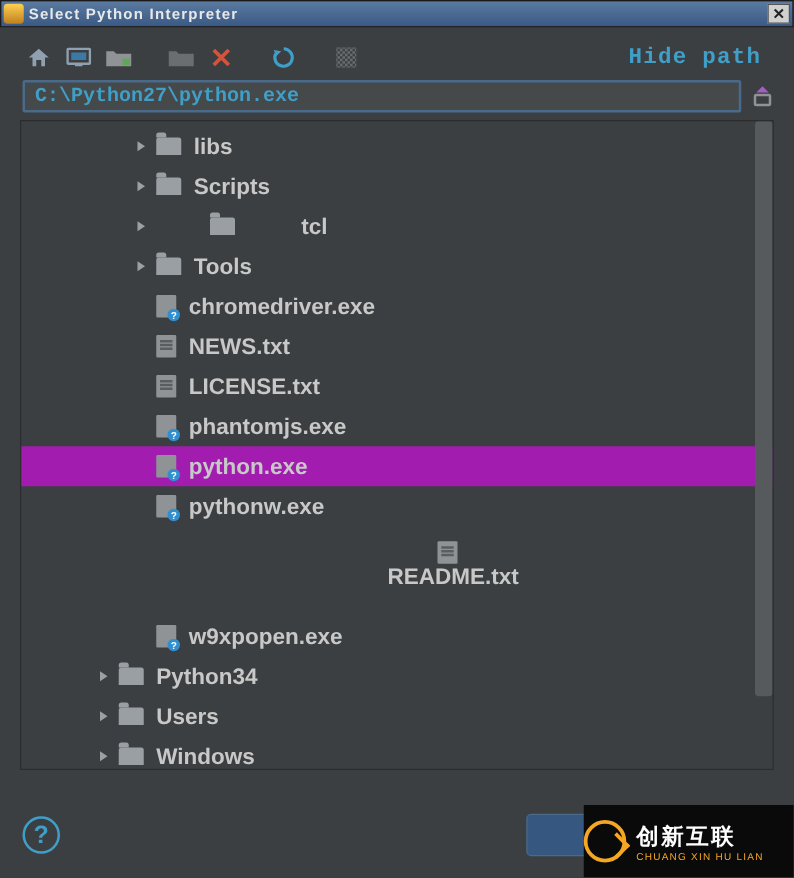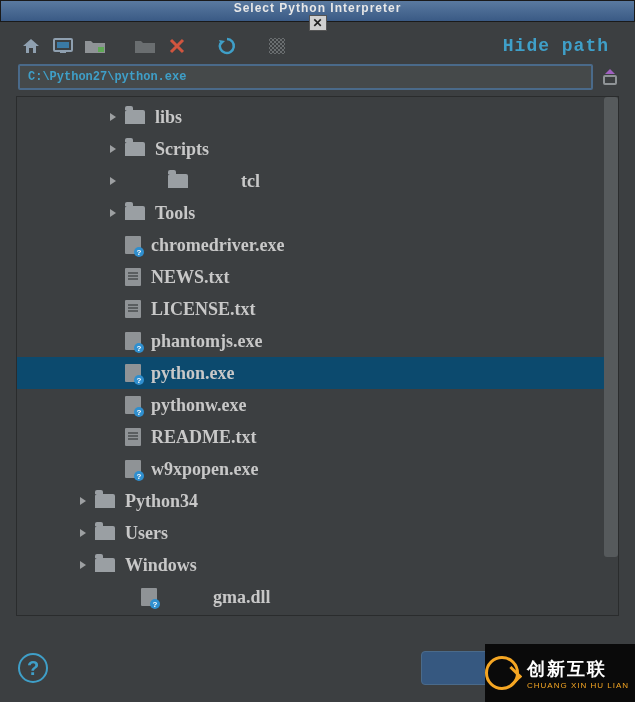--- a/index.html
+++ b/index.html
@@ -1,47 +1,47 @@
 <!DOCTYPE html>
 <html><head>
 <meta charset="utf-8">
 <style>
   * { box-sizing: border-box; margin: 0; padding: 0; }
   body { width: 635px; height: 702px; background: #3c3f41; font-family: "Courier New", monospace; font-size: 14px; color: #bbbbbb; overflow: hidden; position: relative; }
-  .titlebar { height: 22px; background: linear-gradient(#5a7aa0, #3a5a85); display: flex; align-items: center; padding: 0 2px; border: 1px solid #1a1a1a; flex-direction: column; }
+  .titlebar { height: 22px; background: linear-gradient(#5a7aa0, #3a5a85); display: flex; align-items: center; padding: 0 2px; border: 1px solid #1a1a1a; }
   .titlebar-icon { width: 16px; height: 16px; background: linear-gradient(#ffd050,#c08020); border-radius: 3px; margin-right: 4px; }
   .titlebar-text { color: #e8e8e8; font-family: Tahoma, sans-serif; font-size: 12px; font-weight: bold; letter-spacing: 1px; flex: 1; }
   .titlebar-close { width: 18px; height: 16px; background: #d0d0d0; border: 1px solid #555; display:flex; align-items:center; justify-content:center; font-family: Arial; font-size:12px; font-weight:bold; color:#222; }
   .outer { padding: 2px; background:#3c3f41; }
   .toolbar { display:flex; align-items:center; padding: 10px 16px 6px 16px; gap: 6px; justify-content: center; }
   .tbtn { width: 26px; height: 24px; display:flex; align-items:center; justify-content:center; }
   .spacer6 { width: 12px; }
   .hide-path { margin-left:auto; font-family: "Courier New", monospace; font-size: 18px; font-weight:bold; color:#3f9fc8; letter-spacing:1px; padding-right:8px; cursor:pointer; }
   .path-row { display:flex; align-items:center; padding: 0 14px 6px 16px; gap:8px; }
-  .path-input { flex:1; height:26px; background:#45494a; border:2px solid #4a6a8a; border-radius:2px; padding:0 8px; font-family:"Courier New",monospace; font-size:12px; font-weight:bold; color:#3f9fc8; outline:none; }
+  .path-input { flex:1; height:26px; background:#45494a; border:2px solid #4a6a8a; border-radius:2px; padding:0 8px; font-family:"Courier New",monospace; font-size:16px; font-weight:bold; color:#3f9fc8; outline:none; }
   .path-input::selection { background:#214283; }
   .hist-btn { width:18px; height:22px; }
   .tree-wrap { margin: 0 14px; border:1px solid #2a2c2d; background:#3c3f41; height:520px; overflow:hidden; position:relative; }
   .tree-scroll { width:14px; position:absolute; right:0; top:0; bottom:0; background:#3c3f41; }
   .tree-thumb { position:absolute; right:0; top:0; width:14px; height:460px; background:#565a5c; border-radius:3px; }
   .tree { padding-top:4px; }
-  .node { display:flex; align-items:center; height:32px; font-family:Liberation Serif, serif; font-size:18px; font-weight:bold; color:#c8c8c8; white-space:nowrap; }
-  .node.selected { background:#0c4a6e; }
+  .node { display:flex; align-items:center; height:32px; font-family:Liberation Sans, sans-serif; font-size:18px; font-weight:bold; color:#c8c8c8; white-space:nowrap; }
+  .node.selected { background:#a21caf; }
   .arrow { width:12px; height:12px; margin-right:6px; display:flex; align-items:center; justify-content:center; flex-shrink:0;}
   .folder-icon { width:20px; height:14px; background:#9a9fa3; border-radius:2px 2px 0 0; position:relative; margin-right:10px; flex-shrink:0;}
   .folder-icon::before{content:"";position:absolute;top:-4px;left:0;width:8px;height:4px;background:#9a9fa3;border-radius:2px 2px 0 0;}
   .file-icon { width:16px; height:18px; background:#8f9396; border-radius:1px; margin-right:10px; position:relative; flex-shrink:0;}
   .file-icon.unk::after{content:"?";position:absolute;right:-3px;bottom:-3px;width:10px;height:10px;background:#2f8fcf;border-radius:50%;color:#fff;font-size:8px;font-family:Arial;display:flex;align-items:center;justify-content:center;}
   .file-icon.txt::before{content:"";position:absolute;left:3px;top:4px;right:3px;height:2px;background:#5a5e60;box-shadow:0 3px 0 #5a5e60,0 6px 0 #5a5e60;}
   .hint { color:#727577; font-family:"Courier New",monospace; font-size:12px; padding: 2px 18px 0 20px; letter-spacing:0.7px; }
   .footer { position:absolute; left:0; right:0; bottom:0; height:58px; display:flex; align-items:center; padding:0 14px 10px 18px; }
   .help-btn { width:30px; height:30px; border:2px solid #3f9fc8; border-radius:50%; display:flex; align-items:center; justify-content:center; color:#3f9fc8; font-family:Arial; font-size:20px; font-weight:bold; }
   .ok-btn { margin-left:auto; width:200px; height:34px; background:#365880; border:1px solid #4a6a8a; border-radius:4px; display:flex; align-items:center; justify-content:center; gap:8px; }
   .zhihu { color:#fff; font-family:"SimHei",Arial; font-size:18px; font-weight:bold; letter-spacing:2px;}
-  .cx-block { position:absolute; right:0; bottom:0; width:150px; height:58px; background:#0a0a0a; display:flex; align-items:center; gap:8px; }
+  .cx-block { position:absolute; right:0; bottom:0; width:168px; height:58px; background:#0a0a0a; display:flex; align-items:center; gap:8px; }
   .cx-logo { width:34px; height:34px; border:3px solid #f5a623; border-radius:50%; position:relative;}
   .cx-logo::before{content:"";position:absolute;right:-3px;top:10px;width:12px;height:12px;border:3px solid #f5a623;border-left:none;border-bottom:none;transform:rotate(45deg);}
   .cx-txt-wrap{display:flex;flex-direction:column;}
   .cx-main{color:#fff;font-family:"SimHei",Arial;font-size:18px;font-weight:bold;letter-spacing:2px;}
   .cx-sub{color:#f5a623;font-family:Arial;font-size:8px;letter-spacing:1px;}
   svg { display:block; }
 </style>
 </head>
 <body>
 
@@ -176,26 +176,26 @@
         <div class="node selected" style="padding-left: 90px;">
           <span class="arrow"></span>
           <span class="file-icon unk"></span>
           <span>python.exe</span>
         </div>
         <div class="node" style="padding-left: 90px; align-items: center;">
           <span class="arrow"></span>
           <span class="file-icon unk"></span>
           <span>pythonw.exe</span>
         </div>
-        <div class="node" style="padding-left: 90px;">
+        <div class="node" style="padding-left: 90px; flex-direction: column;">
           <span class="arrow"></span>
           <span class="file-icon txt"></span>
           <span>README.txt</span>
         </div>
-        <div class="node" style="padding-left: 90px;">
+        <div class="node" style="padding-left: 90px; margin-top: 40px;">
           <span class="arrow"></span>
           <span class="file-icon unk"></span>
           <span>w9xpopen.exe</span>
         </div>
         <div class="node" style="padding-left: 60px;">
           <span class="arrow">
             <svg width="10" height="10">
               <path d="M2 1 L8 5 L2 9 Z" fill="#9da0a2"></path>
             </svg>
           </span>

